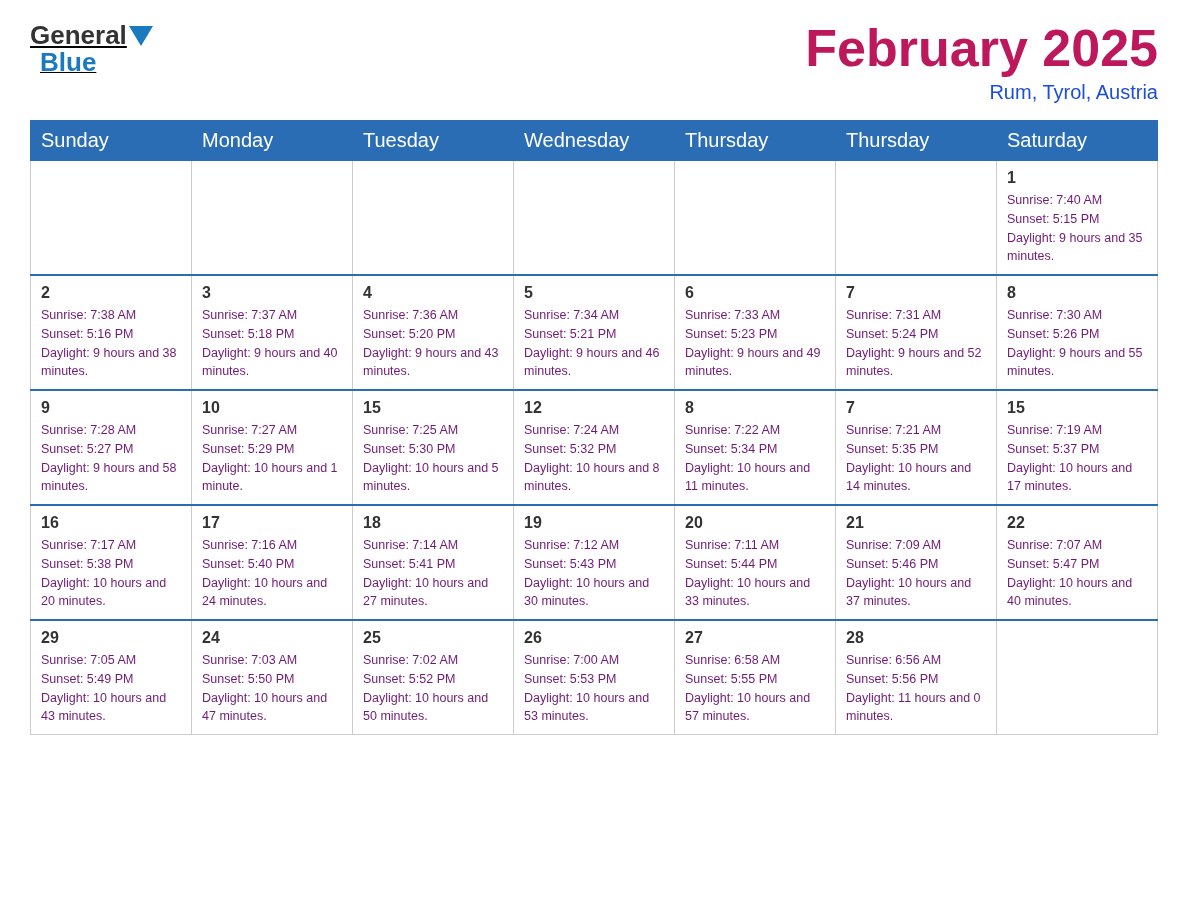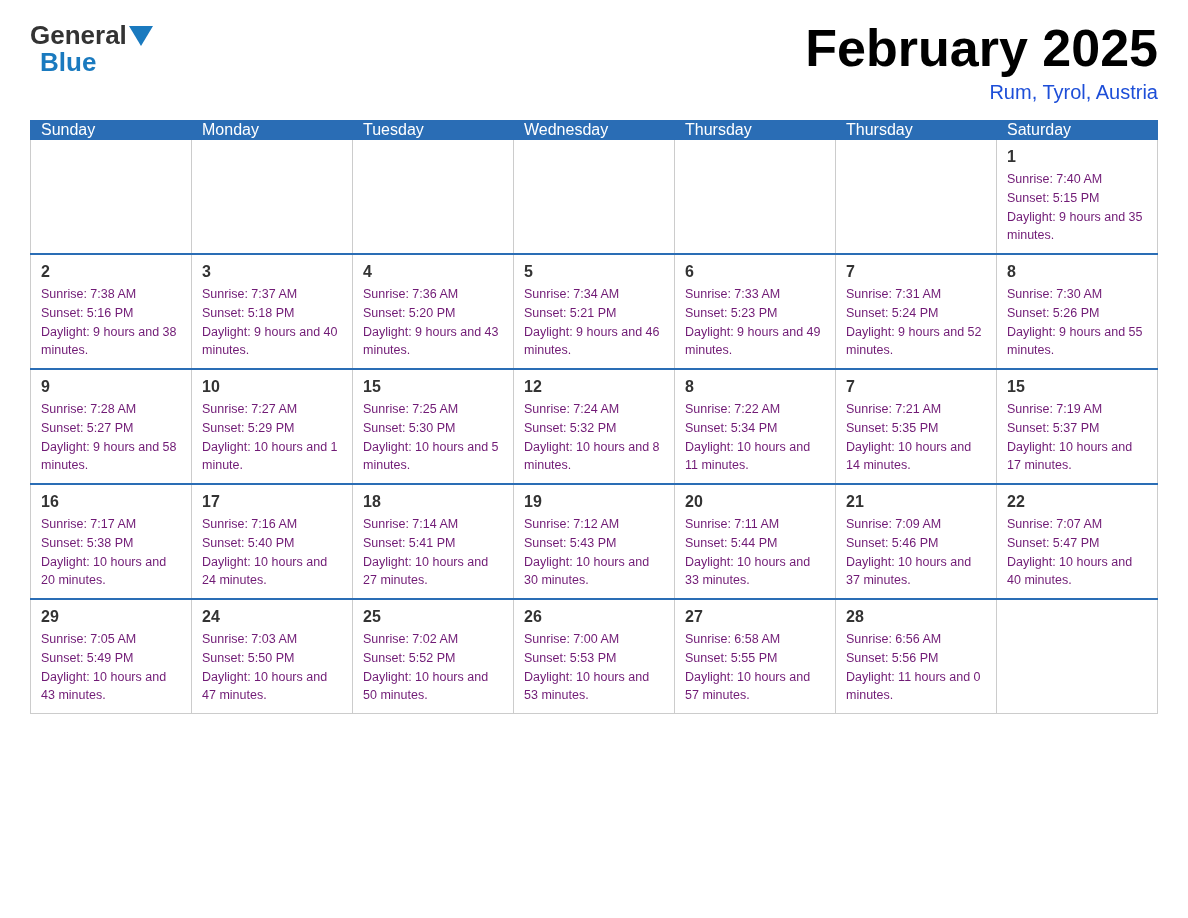--- a/index.html
+++ b/index.html
@@ -13,20 +13,21 @@
     .header {
       display: flex;
       justify-content: space-between;
       align-items: flex-start;
       margin-bottom: 16px;
     }
     .logo {
       display: flex;
       flex-direction: column;
       align-items: flex-start;
+      text-decoration: underline;
     }
     .logo-text {
       display: flex;
       align-items: center;
       font-size: 26px;
       font-weight: bold;
       color: #333;
     }
     .logo-general { color: #333; }
     .logo-triangle {
@@ -42,38 +43,38 @@
       color: #1a7abf;
       font-size: 26px;
       font-weight: bold;
     }
     .title-section {
       text-align: right;
     }
     .calendar-title {
       font-size: 52px;
       font-weight: bold;
-      color: #000000;
+      color: #be185d;
       line-height: 1.1;
     }
     .calendar-subtitle {
       font-size: 20px;
       color: #1d4ed8;
       margin-top: 4px;
     }
     .calendar {
       width: 100%;
       border-collapse: collapse;
     }
     .calendar th {
       background-color: #2a6db5;
       color: white;
       text-align: left;
-      padding: 0 10px;
-      font-size: 16px;
+      padding: 8px 10px;
+      font-size: 20px;
       font-weight: normal;
       border: 1px solid #2a6db5;
     }
     .calendar td {
       vertical-align: top;
       padding: 8px 10px;
       border: 1px solid #ccc;
       width: calc(100%/7);
       min-height: 110px;
       font-size: 13px;

